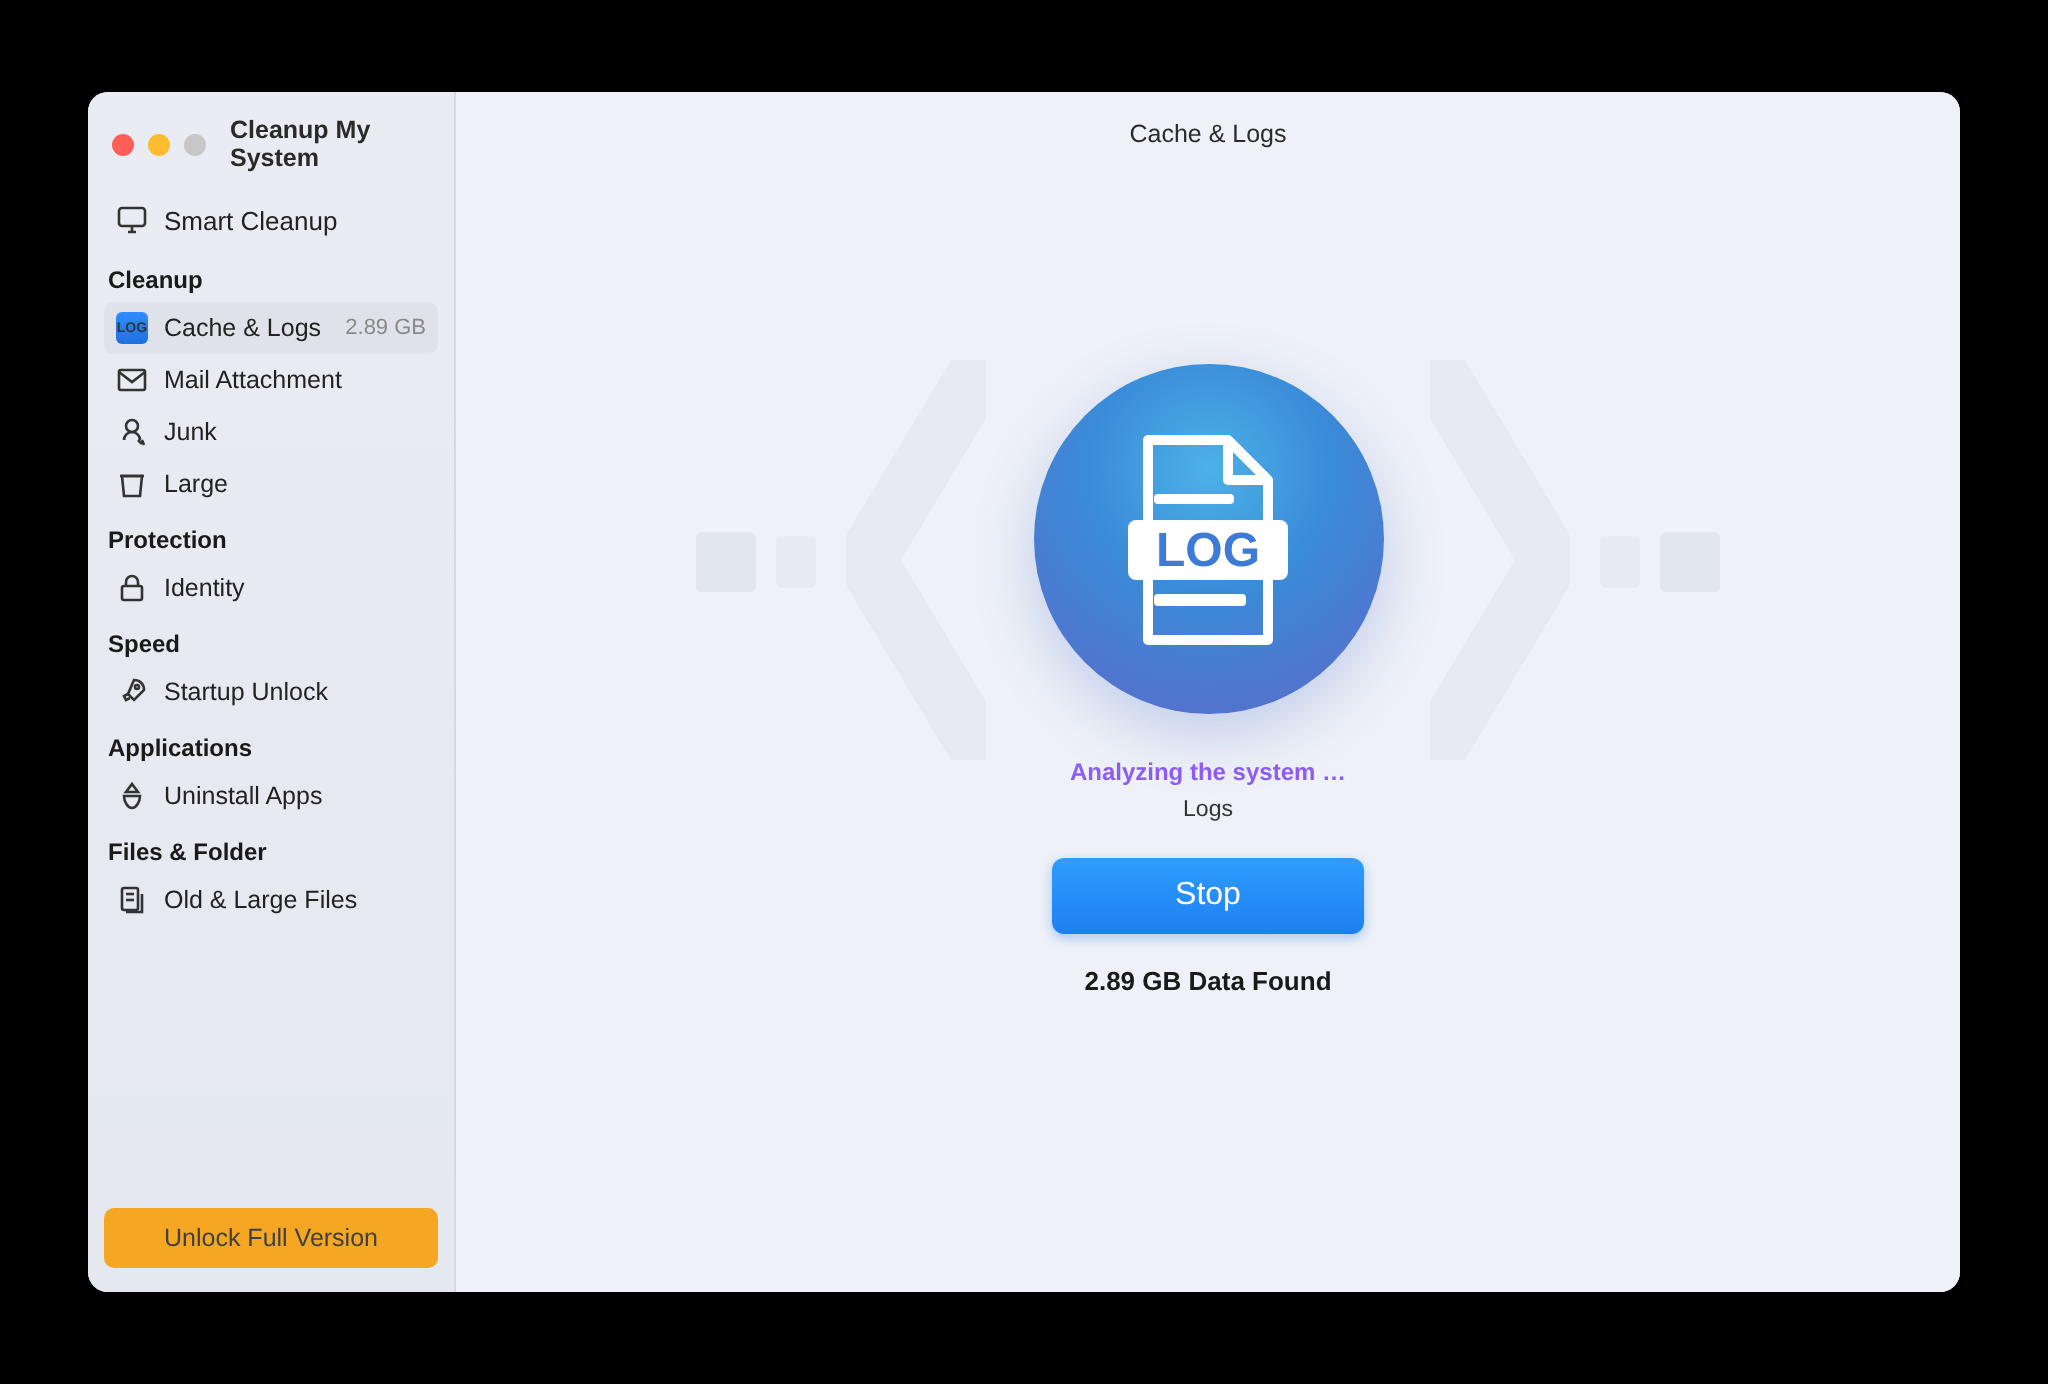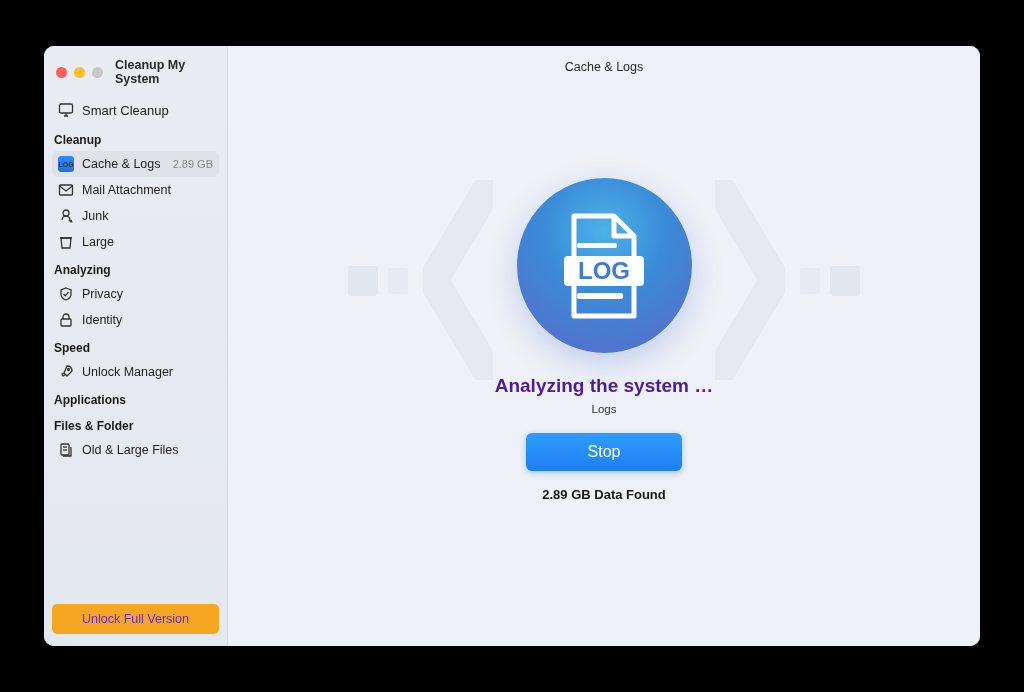--- a/index.html
+++ b/index.html
@@ -70,21 +70,21 @@
   }
   .log-badge {
     width: 16px; height: 16px; border-radius: 3px;
     background: linear-gradient(180deg,#2f8dff,#1e6fe0);
     display:flex;align-items:center;justify-content:center;
     color:#fff;font-size:7px;font-weight:700;
   }
   .spacer { flex: 1; }
   .unlock-btn {
     background: #f5a623;
-    color: #6d28d9;
+    color: #404040;
     font-size: 12.5px;
     font-weight: 500;
     border: none;
     border-radius: 5px;
     padding: 8px 6px;
     text-align: center;
     cursor: pointer;
   }
 
   .main {
@@ -114,21 +114,21 @@
     background: radial-gradient(circle at 50% 30%, #4db1e8 0%, #3a8cd8 40%, #5d68c8 100%);
     box-shadow: 0 10px 30px rgba(60,100,200,0.25);
     display: flex; align-items: center; justify-content: center;
     position: relative; z-index: 2;
     margin-top: -50px;
   }
   .status-block {
     text-align: center; margin-top: 22px; z-index: 3;
   }
   .status-title {
-    font-size: 19px; font-weight: 700; color: #4c1d95;
+    font-size: 12px; font-weight: 700; color: #8b5cf6;
   }
   .status-path {
     font-size: 11px; color: #444; margin-top: 8px;
     word-break: break-all; padding: 0 40px;
   }
   .status-sub {
     font-size: 11.5px; color: #333; margin-top: 6px; text-align: center;
   }
   .stop-btn {
     margin-top: 18px;
@@ -208,53 +208,52 @@
     <div class="item">
       <span class="icon">
         <svg width="16" height="16" viewBox="0 0 16 16" fill="none" stroke="#333" stroke-width="1.3">
           <path d="M3 4h10l-1 10H4z"></path>
             <path d="M2 4h12"></path>
         </svg>
       </span>
       <span class="label">Large</span>
     </div>
 
-    <div class="section-header">Analyzing</div>
-    <div class="item">
-      <span class="icon">
-        <svg width="16" height="16" viewBox="0 0 16 16" fill="none" stroke="#333" stroke-width="1.3">
-          <path d="M8 2l5 2v4c0 3-2 5-5 6-3-1-5-3-5-6V4z"></path>
-            <path d="M5.5 8l1.8 1.8L10.5 6"></path>
-        </svg>
-      </span>
-      <span class="label">Privacy</span>
-    </div>
+    <div class="section-header">Protection</div>
     <div class="item">
       <span class="icon">
         <svg width="16" height="16" viewBox="0 0 16 16" fill="none" stroke="#333" stroke-width="1.3">
           <rect x="3" y="7" width="10" height="7" rx="1"></rect>
             <path d="M5 7V5a3 3 0 0 1 6 0v2"></path>
         </svg>
       </span>
       <span class="label">Identity</span>
     </div>
 
     <div class="section-header">Speed</div>
     <div class="item">
       <span class="icon">
         <svg width="16" height="16" viewBox="0 0 16 16" fill="none" stroke="#333" stroke-width="1.3">
           <path d="M9 2c3 0 5 2 5 5l-5 5-3-3z"></path>
             <path d="M6 9l-2 1 1 2 2-1"></path>
             <circle cx="10.5" cy="5.5" r="1"></circle>
         </svg>
       </span>
-      <span class="label">Unlock Manager</span>
+      <span class="label">Startup Unlock</span>
     </div>
 
     <div class="section-header">Applications</div>
+    <div class="item">
+      <span class="icon">
+        <svg width="16" height="16" viewBox="0 0 16 16" fill="none" stroke="#333" stroke-width="1.3">
+          <path d="M8 2l3 4H5zM4 8c0 3 2 6 4 6s4-3 4-6z"></path>
+        </svg>
+      </span>
+      <span class="label">Uninstall Apps</span>
+    </div>
 
     <div class="section-header">Files &amp; Folder</div>
     <div class="item">
       <span class="icon">
         <svg width="16" height="16" viewBox="0 0 16 16" fill="none" stroke="#333" stroke-width="1.3">
           <rect x="3" y="2" width="8" height="11" rx="1"></rect>
             <path d="M5 14h8V5"></path>
             <line x1="5" y1="5" x2="9" y2="5"></line>
             <line x1="5" y1="8" x2="9" y2="8"></line>
         </svg>

